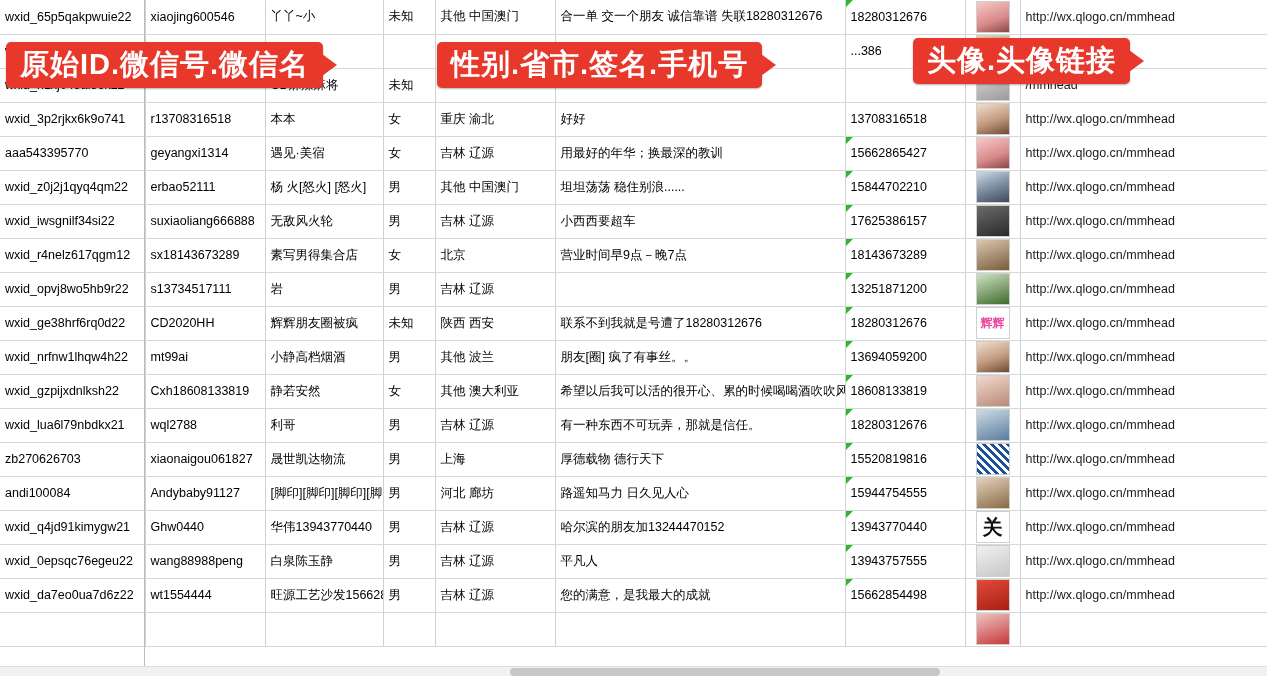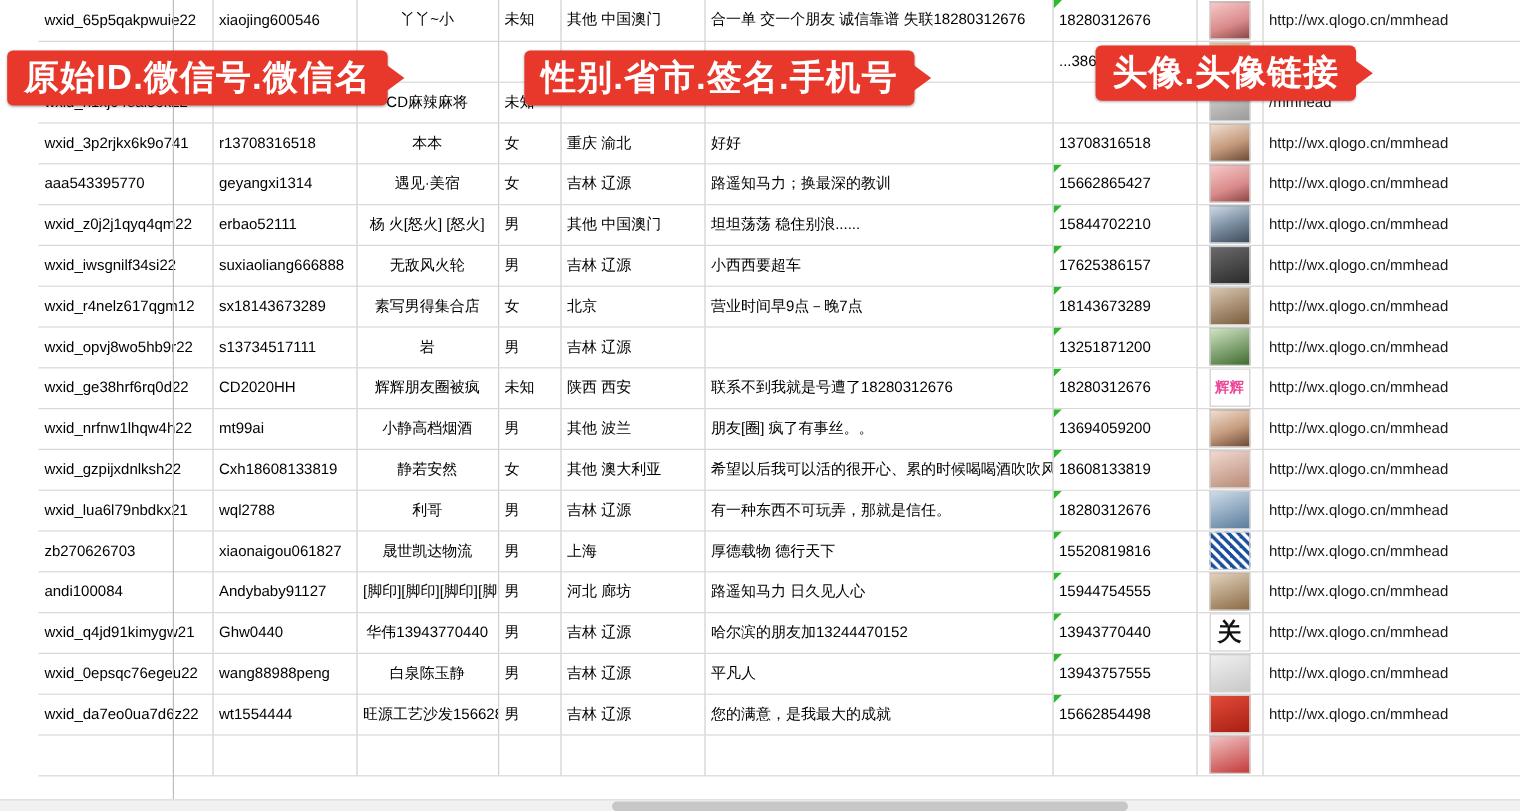--- a/index.html
+++ b/index.html
@@ -9,21 +9,20 @@
     overflow: hidden;
     background: #ffffff;
     font-family: "Liberation Sans", sans-serif;
   }
   #sheet-wrap {
     position: relative;
     width: 1267px;
     height: 676px;
     overflow: hidden;
     background: #ffffff;
-    padding-left: 32px;
   }
   table.grid {
     border-collapse: collapse;
     width: 1267px;
     table-layout: fixed;
     font-size: 12.5px;
     color: #000;
   }
   table.grid td {
     border-right: 1px solid #d0d0d0;
@@ -31,21 +30,21 @@
     height: 34px;
     padding: 0 5px;
     white-space: nowrap;
     overflow: hidden;
     vertical-align: middle;
     background: #ffffff;
   }
   
   .c0 { width: 145px; }
   .c1 { width: 120px; }
-  .c2 { width: 118px; text-align: center; }
+  .c2 { width: 118px; }
   .c3 { width: 52px;  }
   .c4 { width: 120px; }
   .c5 { width: 290px; }
   .c6 { width: 120px; }
   .c7 { width: 55px;  }
   .c8 { width: 289px; }
 
   td.url { color: #1a1a1a; }
   td.avatar { padding: 0; text-align: center; background:#ffffff; }
 
@@ -171,21 +170,21 @@
           <td class="c6 flagcol">13708316518</td>
           <td class="c7 avatar"><span class="thumb" style="background: linear-gradient(160deg, rgb(241, 222, 208), rgb(196, 154, 125) 55%, rgb(107, 74, 54));"></span></td>
           <td class="c8 url">http://wx.qlogo.cn/mmhead</td>
         </tr>
         <tr>
           <td class="c0">aaa543395770</td>
           <td class="c1">geyangxi1314</td>
           <td class="c2">遇见·美宿</td>
           <td class="c3">女</td>
           <td class="c4">吉林 辽源</td>
-          <td class="c5">路遥知马力；换最深的教训</td>
+          <td class="c5">用最好的年华；换最深的教训</td>
           <td class="c6 flagcol flag">15662865427</td>
           <td class="c7 avatar"><span class="thumb" style="background: linear-gradient(160deg, rgb(247, 201, 201), rgb(217, 138, 138) 60%, rgb(138, 69, 69));"></span></td>
           <td class="c8 url">http://wx.qlogo.cn/mmhead</td>
         </tr>
         <tr>
           <td class="c0">wxid_z0j2j1qyq4qm22</td>
           <td class="c1">erbao52111</td>
           <td class="c2">杨 火[怒火] [怒火]</td>
           <td class="c3">男</td>
           <td class="c4">其他 中国澳门</td>

